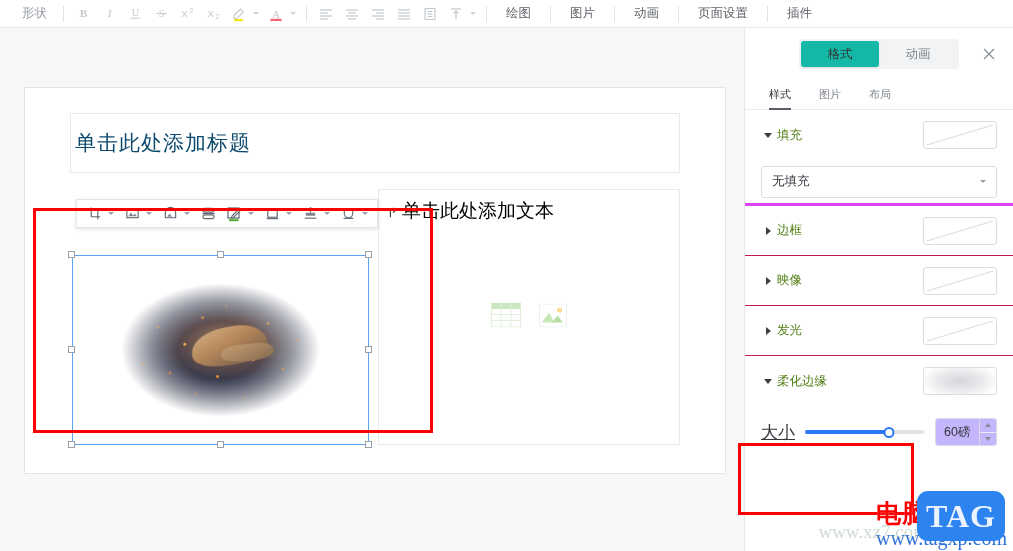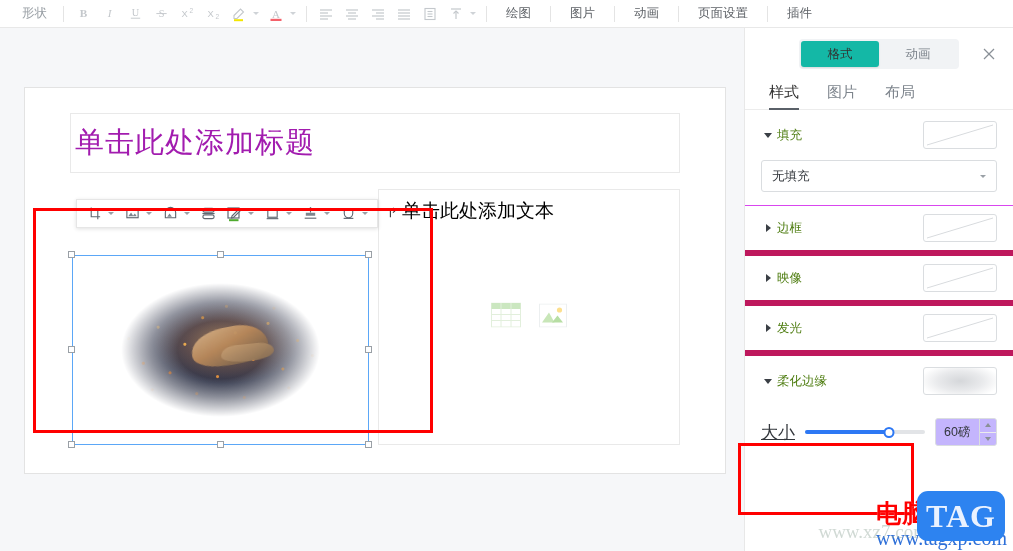--- a/index.html
+++ b/index.html
@@ -58,21 +58,21 @@
     background: #ffffff;
     box-shadow: 0 0 0 1px #e3e3e3;
   }
   
   .ph-title {
     position: absolute; left: 45px; top: 25px; width: 610px; height: 60px;
     border: 1px solid #e9e9e9;
     display: flex; align-items: center;
   }
   .ph-title span {
-    font-size: 29px; color: #a21caf; padding-left: 4px;
+    font-size: 21px; color: #0c4a6e; padding-left: 4px;
     font-family: "Liberation Sans", "DejaVu Sans", sans-serif;
     letter-spacing: 1px;
   }
   
   .ph-body {
     position: absolute; left: 353px; top: 101px; width: 302px; height: 256px;
     border: 1px solid #e9e9e9;
   }
   .ph-body-text {
     position: absolute; left: 8px; top: 8px;
@@ -212,53 +212,53 @@
   .seg-btn.active { background: #14b8a6; color: #333; box-shadow: 0 1px 2px rgba(0,0,0,.1); }
   .panel-close {
     position: absolute; right: 14px; top: 50%; transform: translateY(-50%);
     width: 20px; height: 20px; color: #8a9097;
     display: flex; align-items: center; justify-content: center;
   }
   .panel-tabs {
     display: flex; gap: 28px; padding: 0 24px;
     border-bottom: 1px solid #ececec; height: 30px; align-items: flex-end;
   }
-  .ptab { font-size: 15px; color: #7d848c; padding-bottom: 7px; position: relative; font-family: Liberation Serif, serif; }
+  .ptab { font-size: 11px; color: #7d848c; padding-bottom: 7px; position: relative; font-family: Liberation Serif, serif; }
   .ptab.active { color: #333; }
   .ptab.active::after {
     content: ""; position: absolute; left: 0; right: 0; bottom: -1px;
     height: 2px; background: #5a6068;
   }
 
   .prop-row {
     height: 50px; display: flex; align-items: center;
     padding: 0 16px 0 16px;
-    border-bottom: 6px solid #be185d;
+    border-bottom: 1px solid #be185d;
     position: relative;
   }
   .prop-row.noborder { border-bottom: none; }
   .tri {
     width: 14px; display: flex; align-items: center; justify-content: center;
     margin-right: 2px;
   }
   .tri-right { width:0;height:0;border-top:4px solid transparent;border-bottom:4px solid transparent;border-left:5px solid #3a3f45; }
   .tri-down  { width:0;height:0;border-left:4.5px solid transparent;border-right:4.5px solid transparent;border-top:5px solid #3a3f45; }
   .prop-label { font-size: 12.5px; color: #4d7c0f; }
   .swatch {
     position: absolute; right: 16px; top: 50%; transform: translateY(-50%);
     width: 74px; height: 28px; border: 1px solid #dadde0; border-radius: 3px;
     background: #fff; overflow: hidden;
   }
   .swatch svg { display: block; }
   .swatch-blur {
     background: radial-gradient(ellipse 70% 85% at 50% 50%, #d5d7da 0%, #e9eaec 45%, #ffffff 80%);
   }
   .select-row {
-    padding: 0 16px; height: 46px; display: flex; 
-    border-bottom: 1px solid #d946ef;
+    padding: 0 16px; height: 46px; display: flex; align-items: center;
+    border-bottom: 3px solid #d946ef;
   }
   .select {
     width: 100%; height: 32px; border: 1px solid #dadde0; border-radius: 3px;
     display: flex; align-items: center; padding: 0 10px;
     font-size: 12.5px; color: #33373c; position: relative; background:#fff;
   }
   .select .caret-dn { position: absolute; right: 10px; border-top-color: #9aa0a6; }
 
   .size-row {
     height: 52px; display: flex; align-items: center; padding: 0 16px; gap: 10px;

